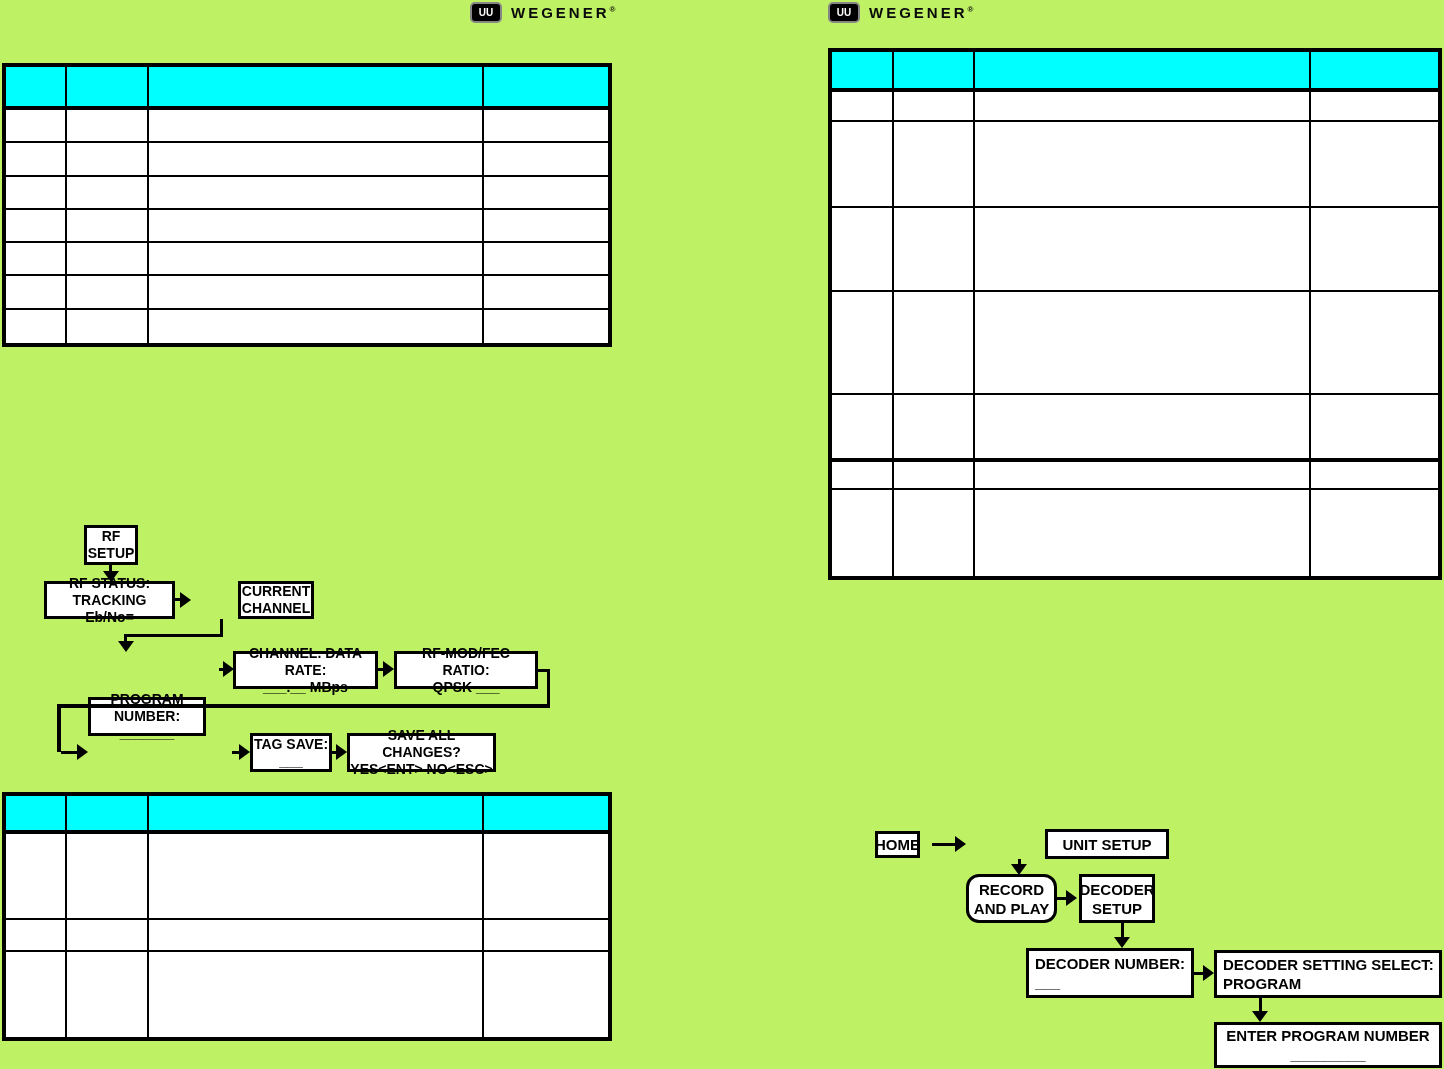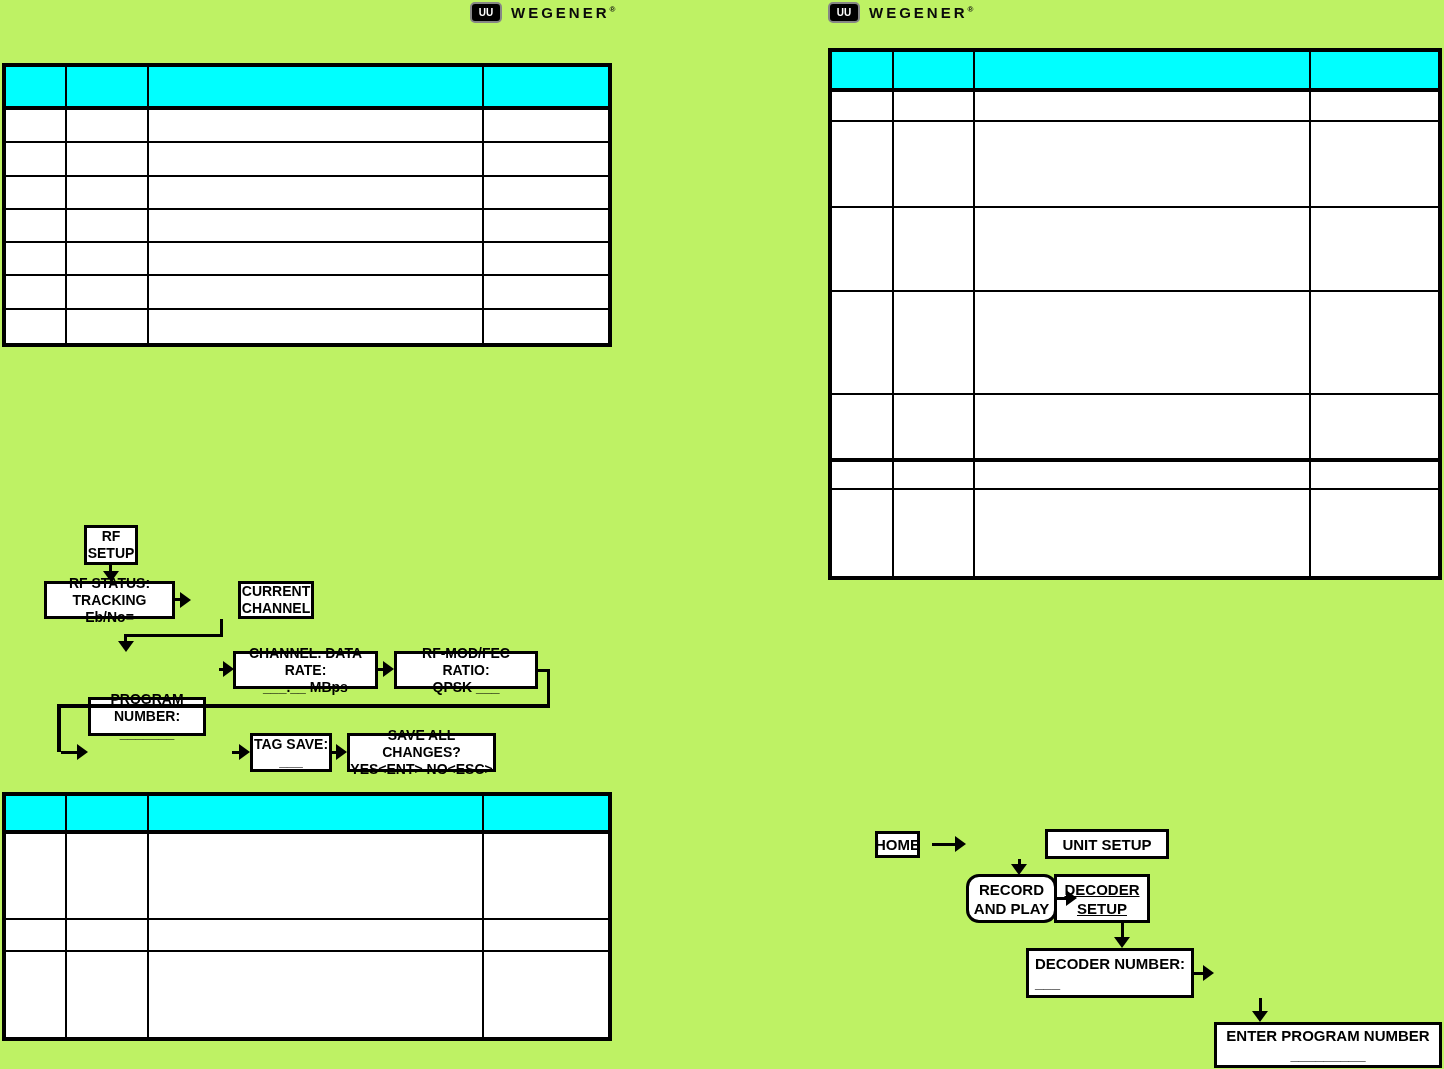--- a/index.html
+++ b/index.html
@@ -46,21 +46,21 @@
   .b-downlink{left:47px;top:651px;width:172px;height:38px;}
   .b-transp{left:233px;top:651px;width:145px;height:38px;}
   .b-rfmod{left:394px;top:651px;width:144px;height:38px;}
   .b-program{left:88px;top:697px;width:118px;height:39px;}
   .b-tagsite{left:250px;top:733px;width:82px;height:39px;}
   .b-save{left:347px;top:733px;width:149px;height:39px;}
 
   .b-home{left:875px;top:831px;width:45px;height:27px;}
   .b-unitsetup{left:1004px;top:829px;width:124px;height:30px;margin-left:41px;}
   .b-recordplay{left:966px;top:874px;width:91px;height:49px;border-radius:13px;}
-  .b-decodersetup{left:1054px;top:874px;width:96px;height:49px;text-decoration:underline;}
+  .b-decodersetup{left:1079px;top:874px;width:76px;height:49px;}
   .b-decodernum{left:1026px;top:948px;width:168px;height:50px;}
   .b-decodersel{left:1214px;top:950px;width:228px;height:48px;}
   .b-enterprog{left:1214px;top:1022px;width:228px;height:46px;}
 
   
   .ln{position:absolute;background:#000;}
   .ah-r{position:absolute;width:0;height:0;border-top:8px solid transparent;
         border-bottom:8px solid transparent;border-left:11px solid #000;}
   .ah-d{position:absolute;width:0;height:0;border-left:8px solid transparent;
         border-right:8px solid transparent;border-top:11px solid #000;}
@@ -207,20 +207,22 @@
   <div class="ah-r" style="left:336px;top:744px;"></div>
 
   <div class="fbox fs15 b-home">HOME</div>
   <div class="fbox fs15 b-unitsetup">UNIT SETUP</div>
   <div class="fbox fs15 b-recordplay">RECORD
 AND PLAY</div>
   <div class="fbox fs15 b-decodersetup">DECODER
 SETUP</div>
   <div class="fbox fs15 ta-l b-decodernum">DECODER NUMBER:
 ___</div>
+  <div class="fbox fs15 ta-l b-decodersel">DECODER SETTING SELECT:
+PROGRAM</div>
   <div class="fbox fs15 b-enterprog">ENTER PROGRAM NUMBER
 _________</div>
 
   <div class="ln" style="left:932px;top:843px;width:25px;height:3px;"></div>
   <div class="ah-r" style="left:955px;top:836px;"></div>
   <div class="ln" style="left:1018px;top:859px;width:3px;height:6px;"></div>
   <div class="ah-d" style="left:1011px;top:864px;"></div>
   <div class="ln" style="left:1057px;top:897px;width:11px;height:3px;"></div>
   <div class="ah-r" style="left:1066px;top:890px;"></div>
   <div class="ln" style="left:1121px;top:923px;width:3px;height:16px;"></div>

